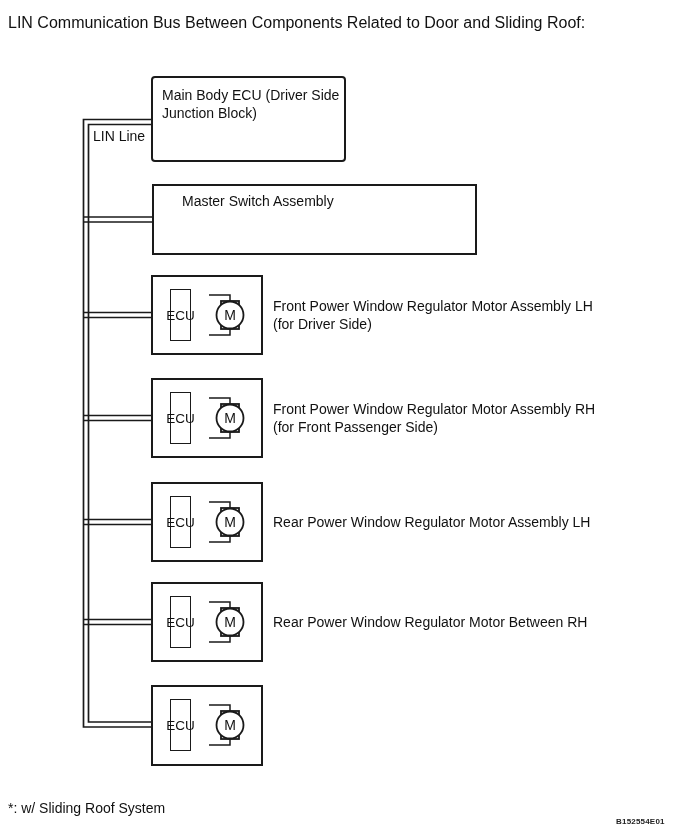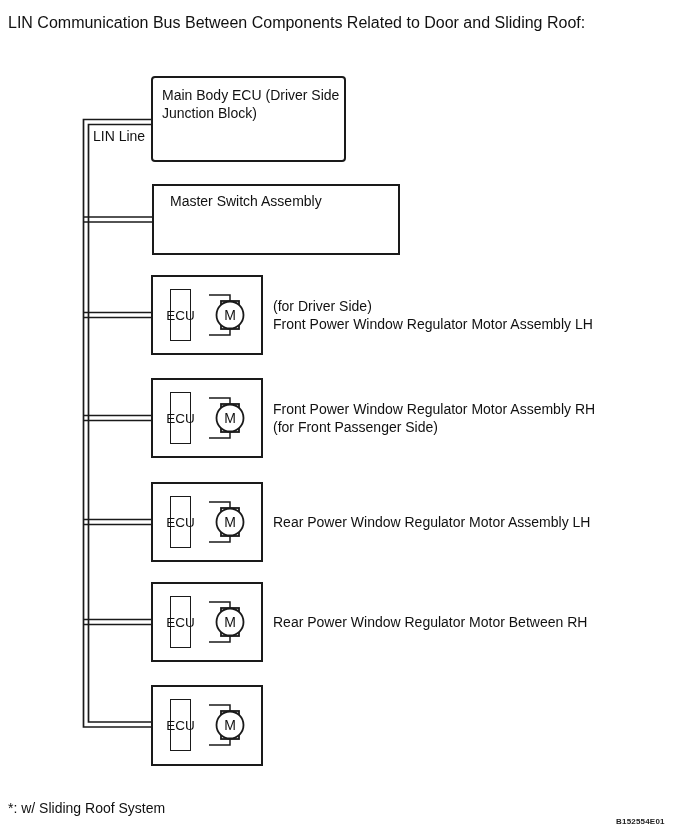--- a/index.html
+++ b/index.html
@@ -37,22 +37,22 @@
     font-size: 14px;
     line-height: 18px;
   }
   .node .line { white-space: nowrap; }
   .node-rounded {
     left: 151px; top: 69px; width: 195px; height: 86px;
     border-radius: 4px; border-width: 2.5px;
     padding: 8px 9px;
   }
   .node-master {
-    left: 152px; top: 177px; width: 248px; height: 71px;
-    padding: 6px 16px;
+    left: 152px; top: 177px; width: 325px; height: 71px;
+    padding: 6px 28px;
   }
   .bus-label {
     position: absolute;
     left: 93px;
     top: 121px;
     font-size: 14px;
     z-index: 1;
     white-space: nowrap;
   }
   .assembly {
@@ -163,22 +163,22 @@
       <path d="M56 58 H77 V51"></path>
       <rect x="68" y="24" width="18" height="28"></rect>
       <circle cx="77" cy="38" r="13.5"></circle>
       <text class="m-label" x="77" y="43">M</text>
     </svg>
     <div class="ecu">
       <span>ECU</span>
     </div>
   </div>
   <div class="caption" style="top:268px">
+    <div class="line">Front Power Window Regulator Motor Assembly LH</div>
     <div class="line">(for Driver Side)</div>
-    <div class="line">Front Power Window Regulator Motor Assembly LH</div>
   </div>
 
   <div class="assembly" style="top:371px">
     <svg class="motor-svg" width="108" height="76" viewBox="0 0 108 76">
       <path d="M56 18 H77 V25"></path>
       <path d="M56 58 H77 V51"></path>
       <rect x="68" y="24" width="18" height="28"></rect>
       <circle cx="77" cy="38" r="13.5"></circle>
       <text class="m-label" x="77" y="43">M</text>
     </svg>

